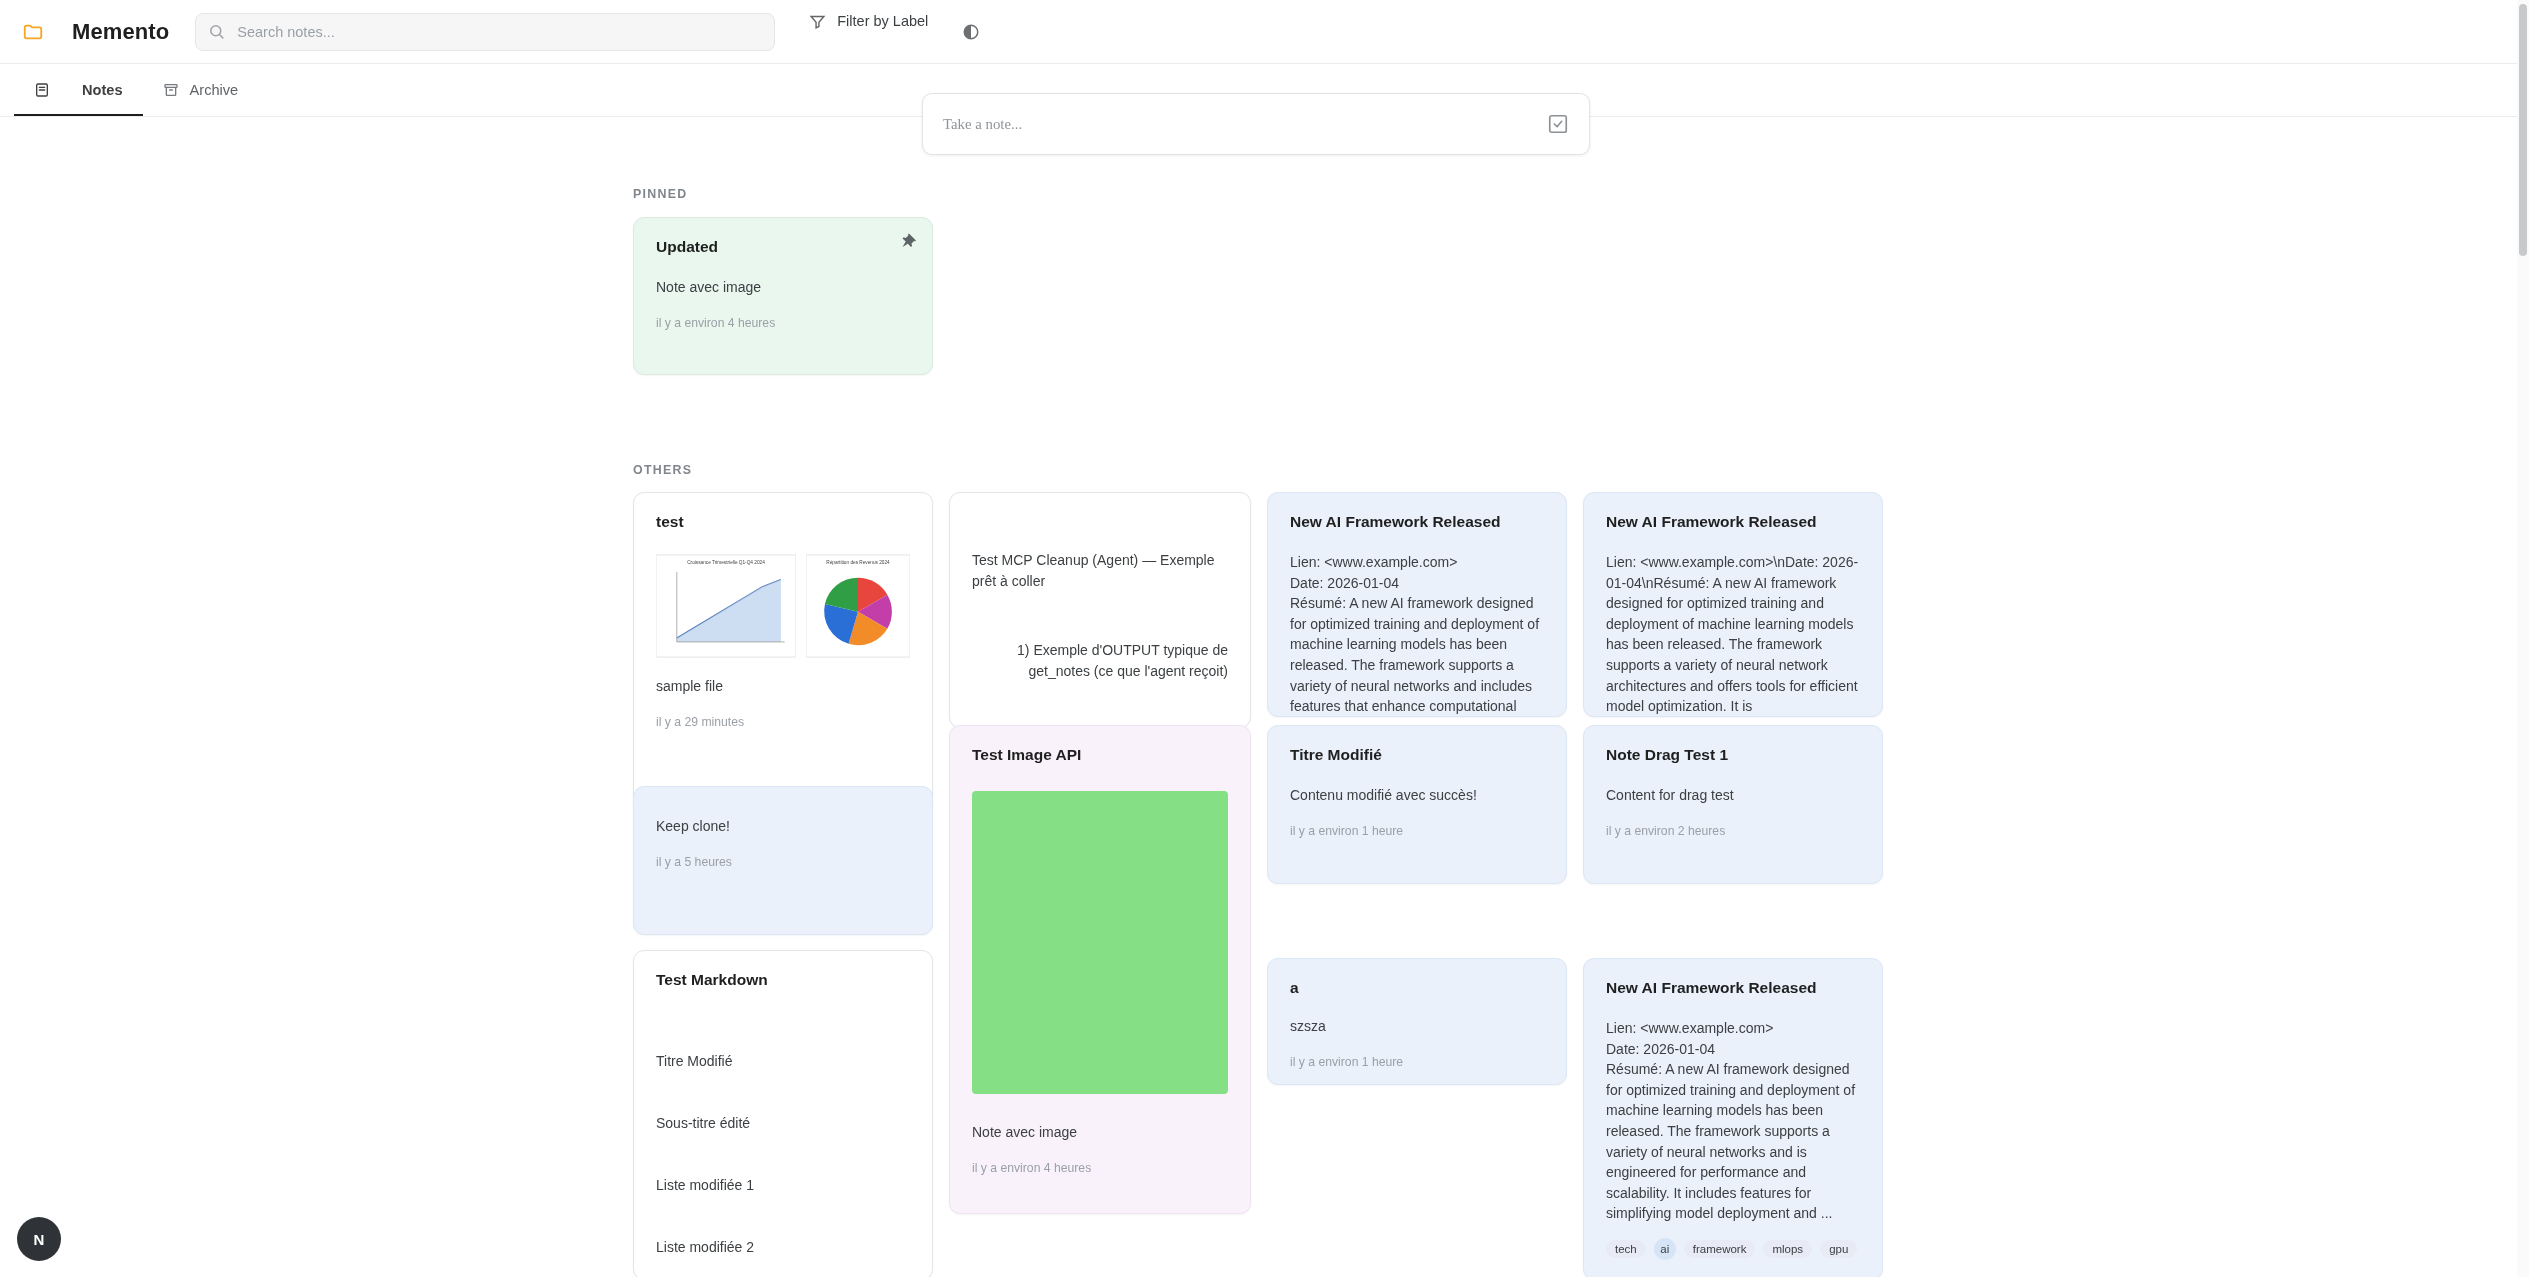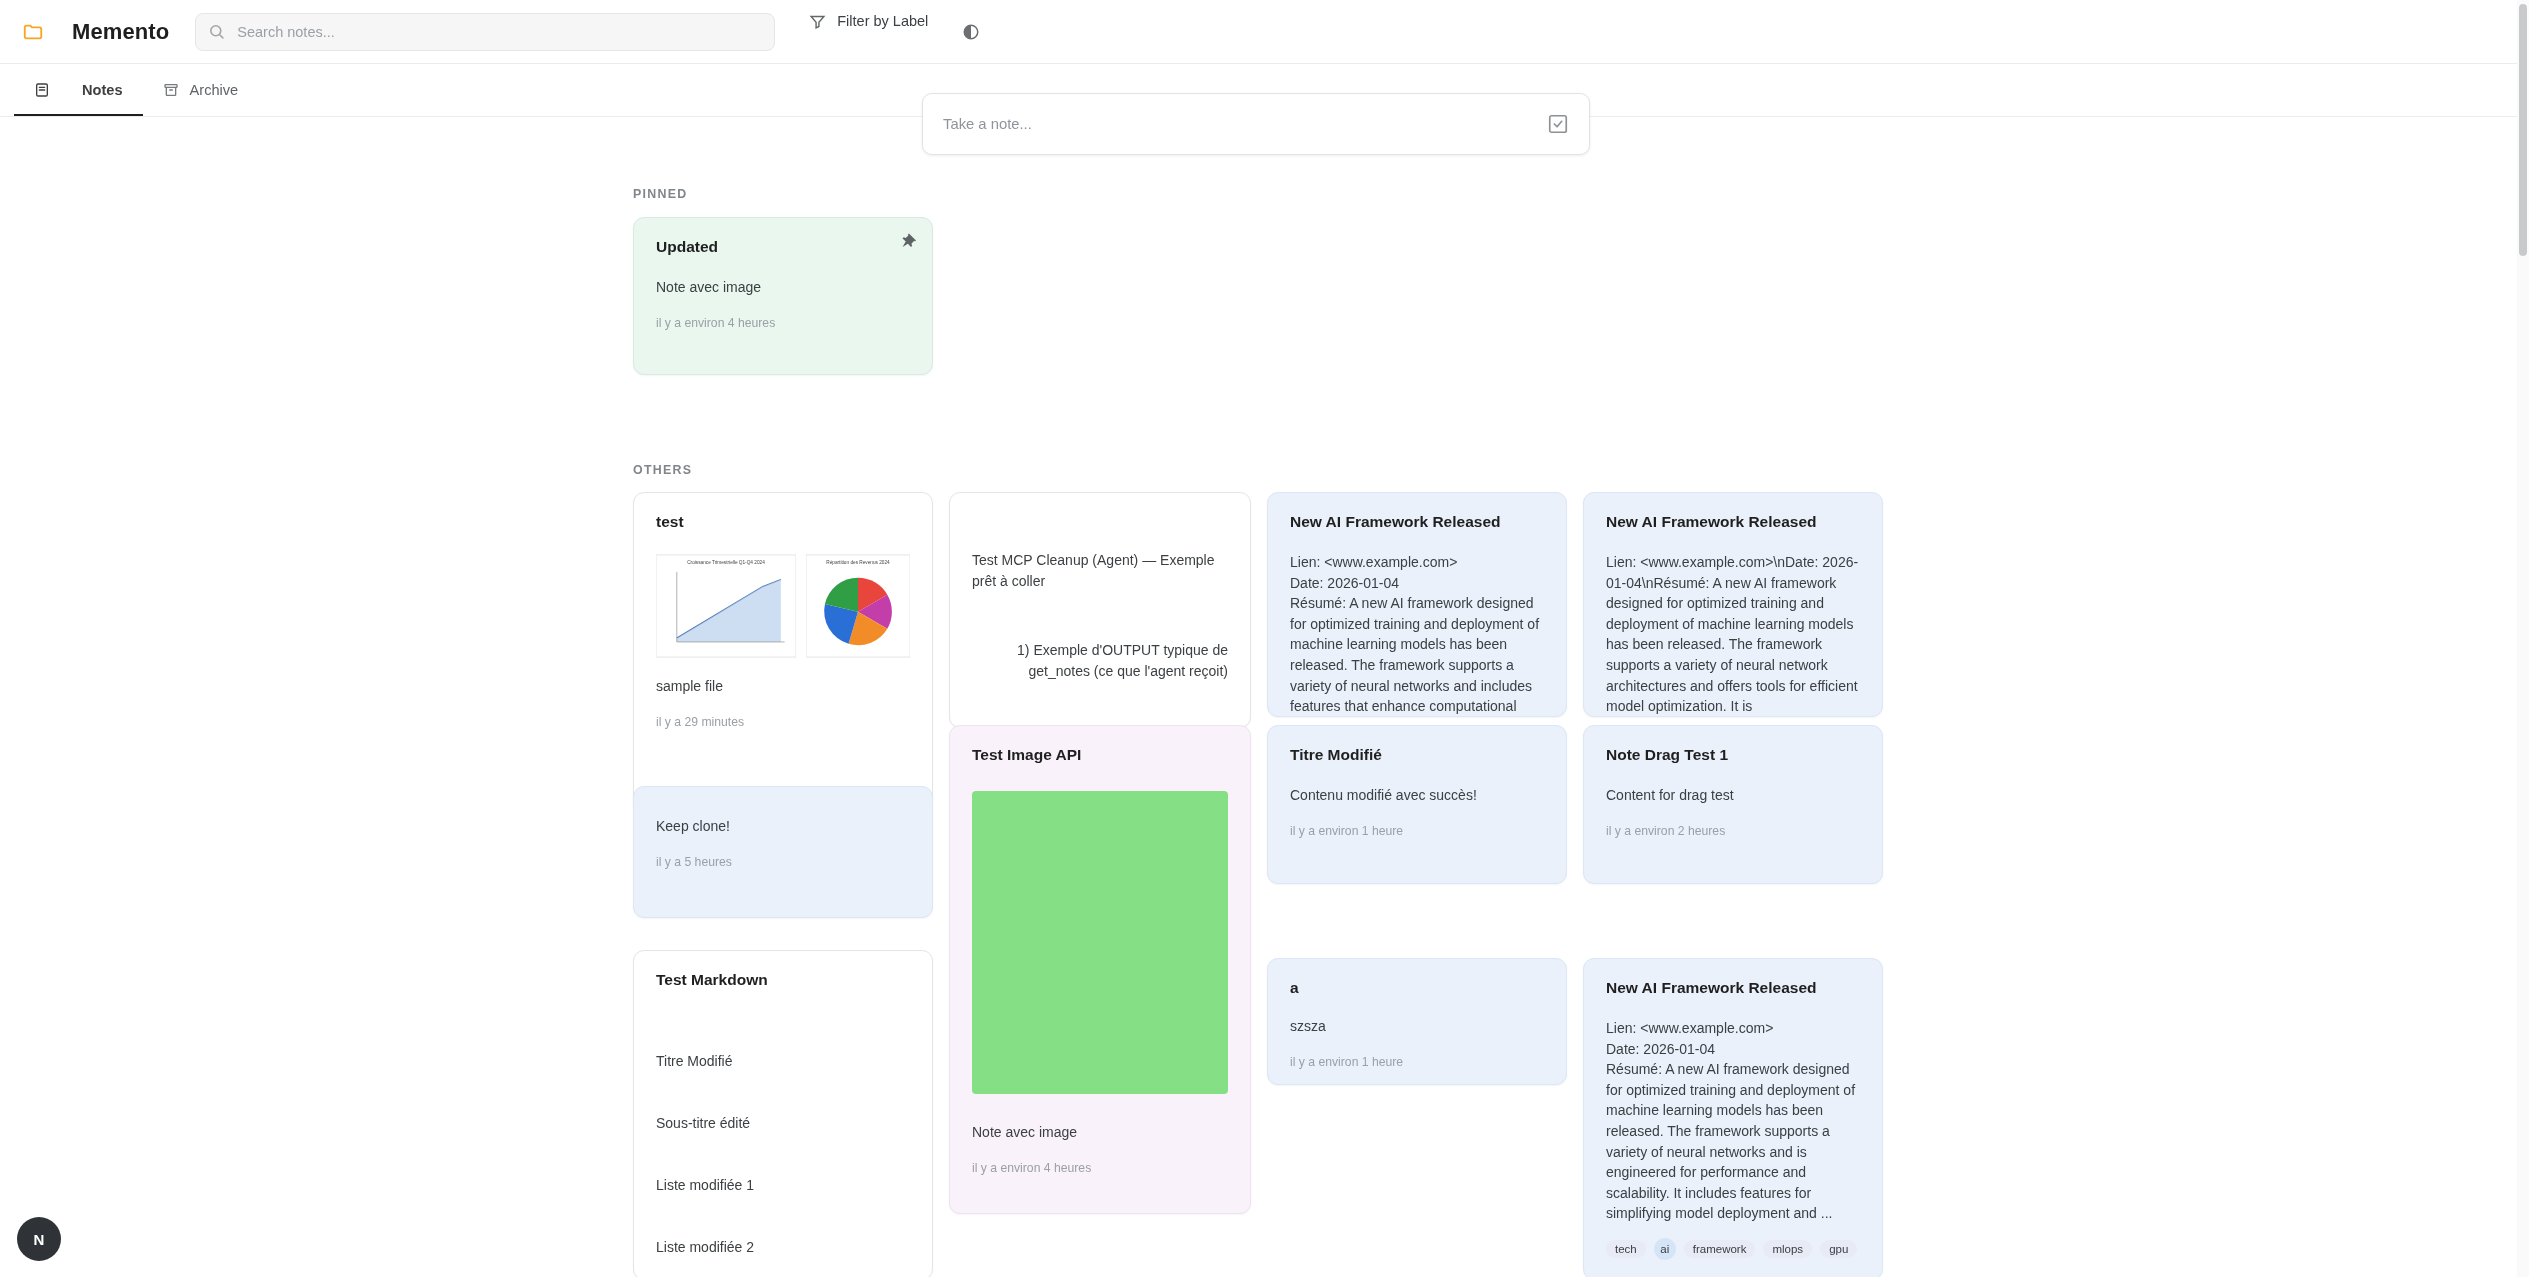--- a/index.html
+++ b/index.html
@@ -67,21 +67,21 @@
   }
   .tab-icon { width: 16px; height: 16px; opacity: .85; }
 
   
   .composer {
     position: absolute; top: 93px; left: 922px; width: 668px; height: 62px;
     background: #fff; border: 1px solid #e3e3e6; border-radius: 10px;
     box-shadow: 0 1px 3px rgba(0,0,0,.07);
     display: flex; align-items: center; padding: 0 20px; z-index: 5;
   }
-  .composer-placeholder { font-size: 14.8px; color: #8f949a; flex: 1; }
+  .composer-placeholder { font-size: 14.8px; color: #8f949a; flex: 1; font-family: Liberation Serif, serif; }
   .composer-action { width: 22px; height: 22px; opacity: .7; cursor: pointer; }
 
   
   .section-label {
     position: absolute; font-size: 12.4px; letter-spacing: 1.3px;
     color: #80868b; font-weight: 600;
   }
   #pinned-label { top: 187px; left: 633px; }
   #others-label { top: 463px; left: 633px; }
 
@@ -243,21 +243,21 @@
             <path d="M0 0 L31 18 A36 36 0 0 1 -10 34 Z" fill="#f28c28"></path>
             <path d="M0 0 L-10 34 A36 36 0 0 1 -35 -8 Z" fill="#2a6fd6"></path>
             <path d="M0 0 L-35 -8 A36 36 0 0 1 0 -36 Z" fill="#2f9e44"></path>
           </g>
         </svg>
       </div>
       <div class="note-body">sample file</div>
       <div class="note-time">il y a 29 minutes</div>
     </div>
 
-    <div class="note" style="left:633px; top:786px; width:300px; height:132px; background:#eaf1fb; border-color:#dbe6f6;">
+    <div class="note" style="left:633px; top:786px; width:300px; height:149px; background:#eaf1fb; border-color:#dbe6f6;">
       <div class="note-body" style="margin-top:10px;">Keep clone!</div>
       <div class="note-time">il y a 5 heures</div>
     </div>
 
     <div class="note" style="left:633px; top:950px; width:300px; height:330px; background:#ffffff;">
       <div class="note-title">Test Markdown</div>
       <div class="note-body">
         <div>Titre Modifié</div>
         <div>Sous-titre édité</div>
         <div>Liste modifiée 1</div>

